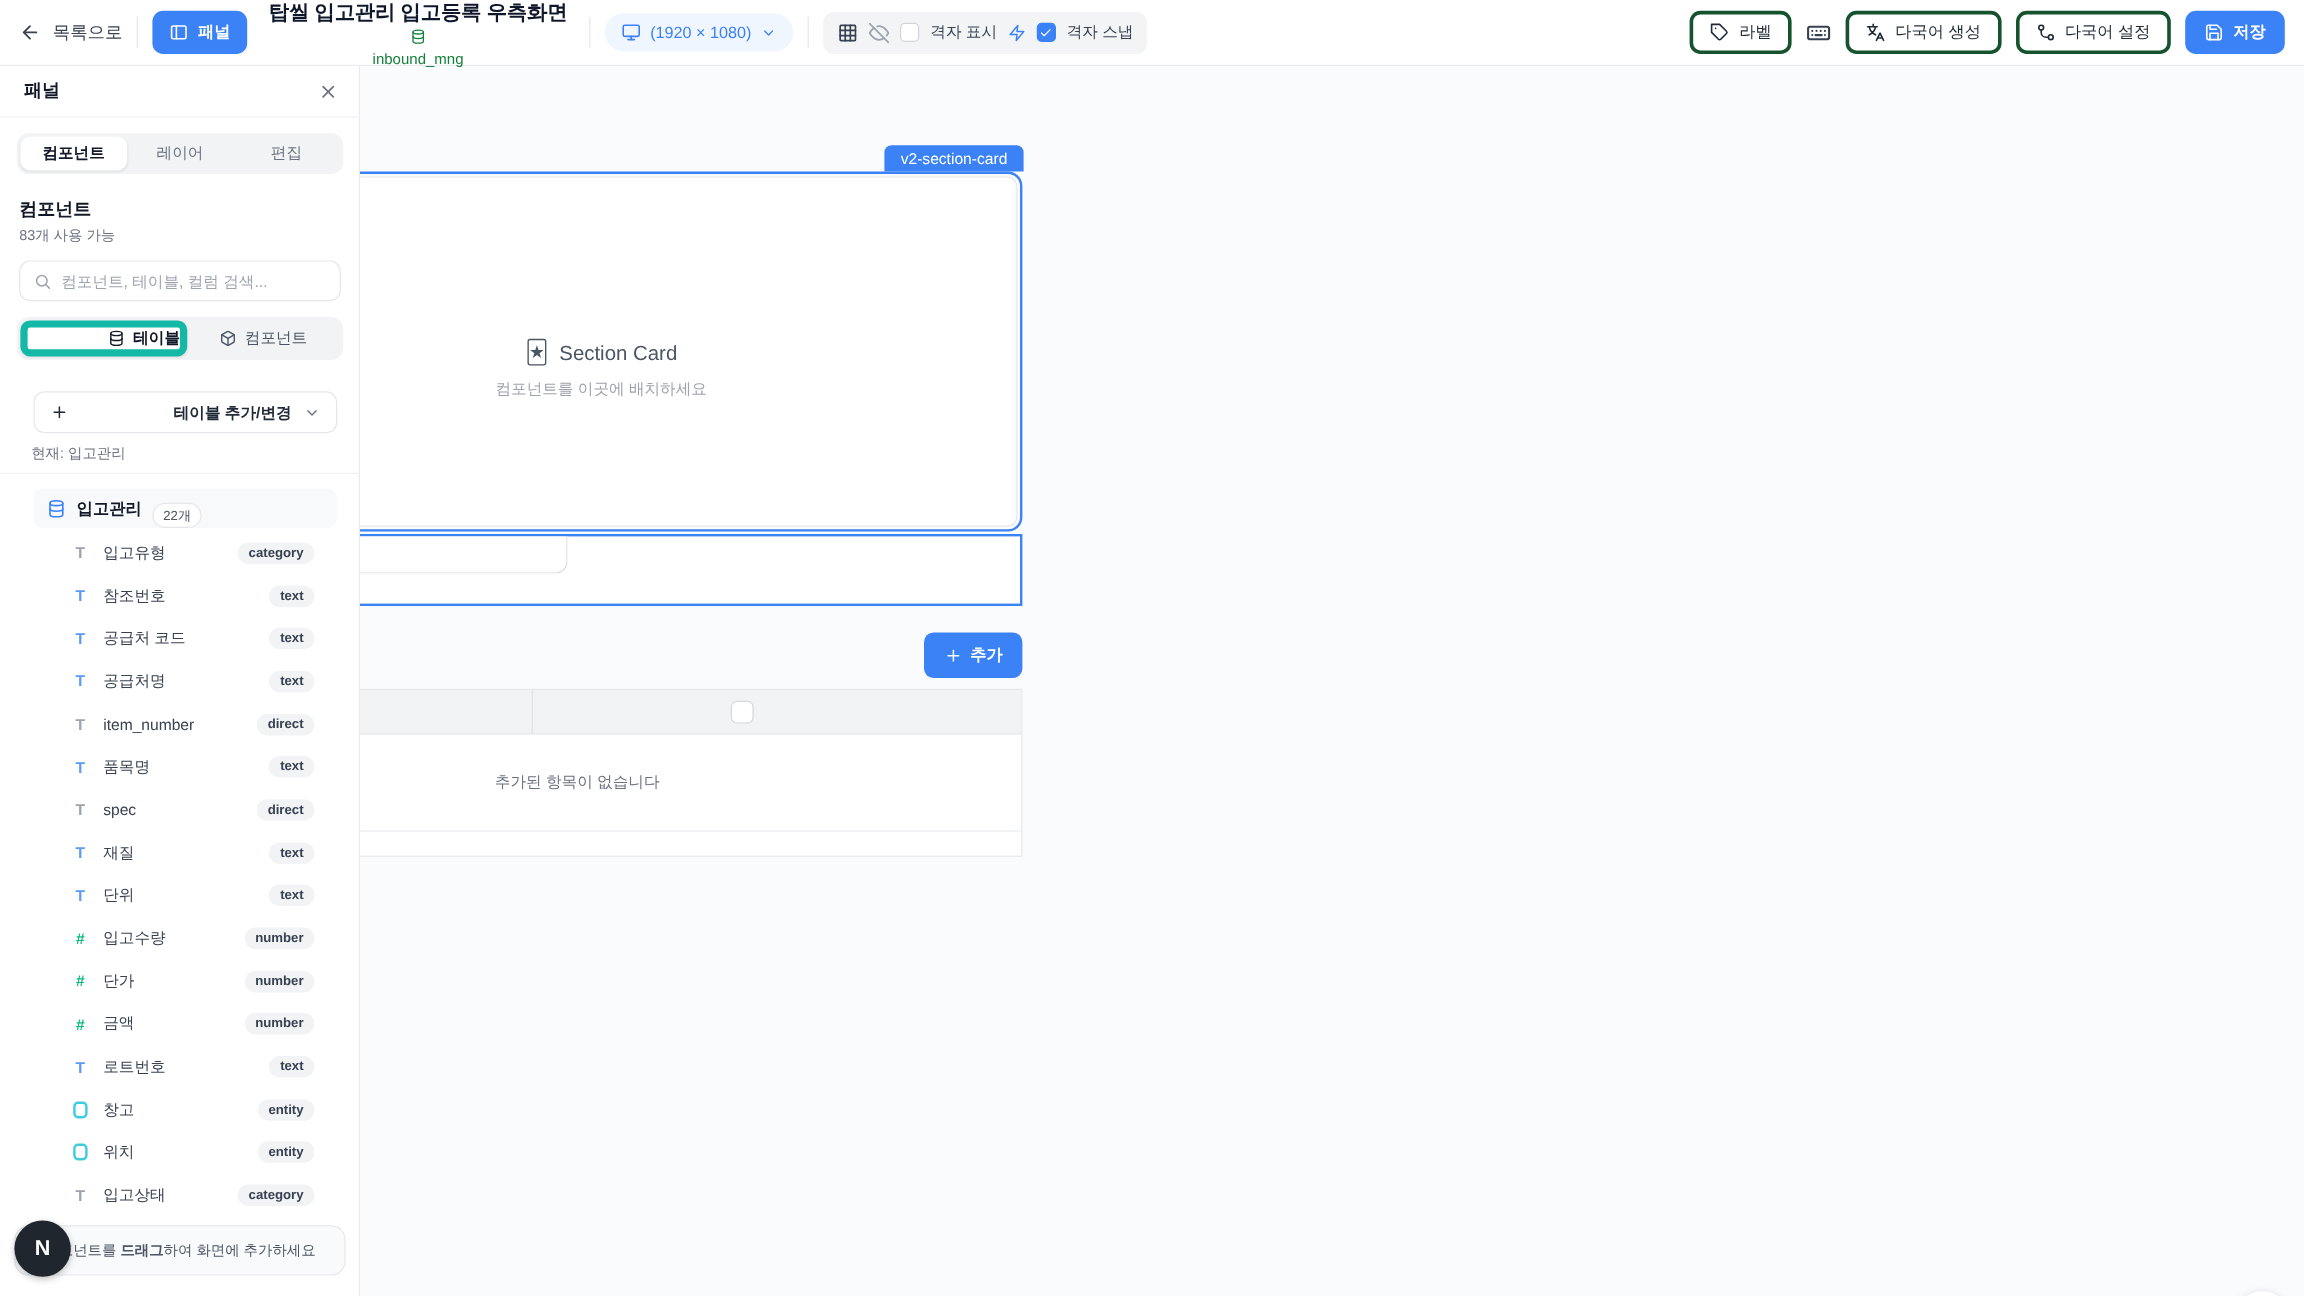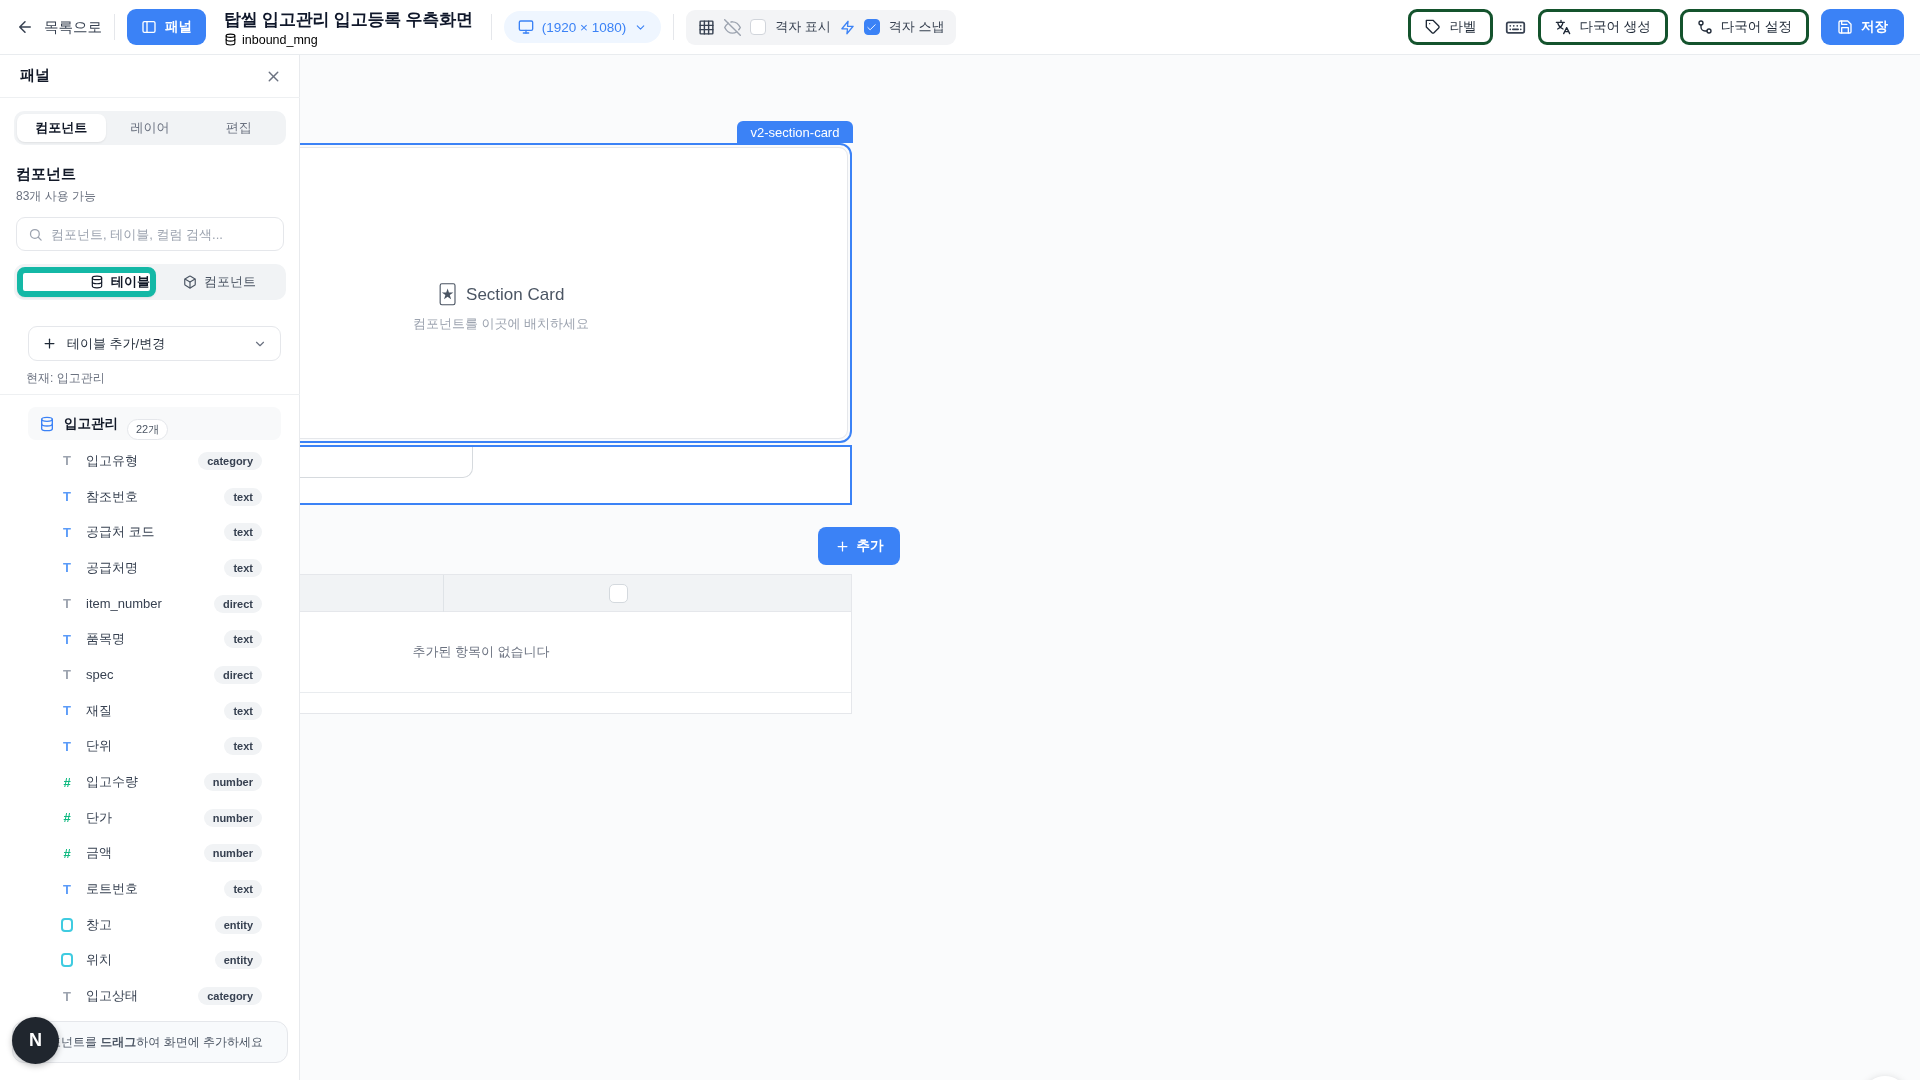--- a/index.html
+++ b/index.html
@@ -12,21 +12,21 @@
   
   .topbar { position:absolute; left:0; top:0; width:1920px; height:55px; background:#fff;
             border-bottom:1px solid #e9ecef; display:flex; align-items:center; padding:16px 16px; gap:12px; z-index:30; }
   .tb-back { display:flex; align-items:center; gap:10px; background:none; border:none; font-size:14.5px;
              font-weight:500; color:#374151; cursor:pointer; font-family:inherit; }
   .tb-div { width:1px; height:26px; background:#e5e7eb; }
   .tb-panelbtn { display:flex; align-items:center; gap:8px; height:36px; padding:0 14px; background:#3b82f6;
                  color:#fff; border:none; border-radius:9px; font-size:13.5px; font-weight:600; cursor:pointer; font-family:inherit; }
   .tb-titleblock { margin-left:6px; display:flex; flex-direction:column; gap:2px; }
   .tb-title { font-size:17px; font-weight:700; color:#0f172a; letter-spacing:-0.2px; }
-  .tb-sub { display:flex; align-items:center; gap:5px; font-size:12.5px; color:#000000; }
+  .tb-sub { display:flex; align-items:center; gap:5px; font-size:12.5px; color:#15803d;flex-direction:column; }
   .tb-respill { display:flex; align-items:center; gap:8px; height:32px; padding:0 14px; border-radius:17px;
                 background:#eff6ff; color:#3b82f6; font-size:13.5px; font-weight:500; border:none; cursor:pointer; font-family:inherit; }
   .tb-gridgroup { display:flex; align-items:center; gap:9px; height:35px; padding:0 12px; background:#f3f4f6;
                   border-radius:9px; font-size:13px; color:#374151; }
   .chk { width:16px; height:16px; border-radius:4px; border:1.5px solid #d1d5db; background:#fff; display:flex;
          align-items:center; justify-content:center; cursor:pointer; }
   .chk.on { background:#3b82f6; border-color:#3b82f6; color:#fff; }
   .tb-spacer { flex:1; }
   .tb-btn { display:flex; align-items:center; gap:8px; height:36px; padding:0 14px; background:#fff;
             border:3px solid #14532d; border-radius:9px; font-size:13.5px; font-weight:500; color:#1f2937;
@@ -54,21 +54,21 @@
   .p-search input { border:none; outline:none; flex:1; font-size:13px; color:#374151; font-family:inherit; background:transparent; }
   .p-search input::placeholder { color:#9ca3af; }
   .p-toggle { position:absolute; left:14px; top:209px; width:272px; height:36px; background:#f1f3f5; border-radius:10px;
               padding:3px; display:flex; }
   .p-tgl { flex:1; display:flex; align-items:center; justify-content:center; gap:7px; font-size:13px; color:#4b5563;
            border:none; background:none; border-radius:8px; cursor:pointer; font-family:inherit; }
   .p-tgl.sel { background:#fff; color:#111827; font-weight:600; border:6px solid #14b8a6; box-shadow:0 1px 2px rgba(0,0,0,.07);justify-content:flex-end; }
   .p-addtable { position:absolute; left:28px; top:271px; width:253px; height:35px; background:#fff; border:1px solid #e5e7eb;
                 border-radius:9px; display:flex; align-items:center; gap:10px; padding:0 13px; font-size:13px; font-weight:500;
                 color:#1f2937; cursor:pointer; font-family:inherit; }
-  .p-addtable .grow { flex:1; text-align:left; }
+  .p-addtable .grow { flex:1; text-align:right;font-weight:bold; }
   .p-current { position:absolute; left:26px; top:315px; font-size:12px; color:#6b7280; }
   .p-div2 { position:absolute; left:0; top:339px; width:300px; height:1px; background:#eef0f2; }
   .p-tablehead { position:absolute; left:28px; top:352px; width:253px; height:33px; background:#f8f9fa; border-radius:8px;
                  display:flex; align-items:center; gap:9px; padding:0 11px; cursor:pointer; }
   .p-tablehead .tname { font-size:13.5px; font-weight:700; color:#111827; }
   .p-tablehead .tbadge { font-size:11px; color:#4b5563; border:1px solid #e5e7eb; border-radius:999px; padding:2px 8px; background:#fff;margin-top:12px; }
   .p-fields { position:absolute; left:0; top:388px; width:300px; }
   .f-row { height:35.7px; display:flex; align-items:center; padding:0 38px 0 44px; gap:11px; cursor:grab;margin-left:15px; }
   .f-ic { width:16px; display:flex; justify-content:center; align-items:center; font-weight:700; font-size:13px; }
   .ic-t::before { content:"T"; }
@@ -94,21 +94,21 @@
               display:flex; flex-direction:column; align-items:center; justify-content:center; padding-top:30px; }
   .sc-title { display:flex; align-items:center; gap:9px; font-size:17px; color:#4b5563; }
   .sc-title .emoji { font-size:19px; }
   .sc-hint { margin-top:9px; font-size:13px; color:#9ca3af; }
   .sub-box { position:absolute; left:150px; top:390px; width:702px; height:60px; border:2px solid #3b82f6;
              background:#fff; z-index:2; }
   .mini-box { position:absolute; left:150px; top:392px; width:323px; height:31px; background:#fff;
               border:1px solid #d6dade; border-radius:0 0 10px 0; border-top:none; z-index:2; }
   .add-btn { position:absolute; left:770px; top:472px; width:82px; height:38px; background:#3b82f6; color:#fff;
              border:none; border-radius:8px; display:flex; align-items:center; justify-content:center; gap:7px;
-             font-size:13.5px; font-weight:600; cursor:pointer; z-index:2; font-family:inherit;margin-left:48px; }
+             font-size:13.5px; font-weight:600; cursor:pointer; z-index:2; font-family:inherit; }
   .dtable { position:absolute; left:110px; top:519px; width:742px; border:1px solid #e5e7eb; background:#fff; z-index:2; }
   .dt-head { height:37px; background:#f1f3f5; border-bottom:1px solid #e5e7eb; position:relative; }
   .dt-head .coldiv { position:absolute; left:332px; top:0; width:1px; height:37px; background:#dfe3e7; }
   .dt-head .chk { position:absolute; left:498px; top:9px; width:19px; height:19px; border-radius:5px; border:1.5px solid #d4d9de; }
   .dt-empty { height:80px; display:flex; align-items:center; justify-content:center; font-size:13px; color:#6b7280; }
   .dt-footrow { height:21px; border-top:1px solid #e9ecef; }
   .zoom-emoji { position:absolute; left:1862px; top:1021px; width:46px; height:46px; border-radius:50%; background:#fff;
                 border:2px solid #fff; box-shadow:0 2px 8px rgba(0,0,0,.18); display:flex; align-items:center;
                 justify-content:center; font-size:25px; z-index:5; cursor:pointer; overflow:hidden; }
 </style>

